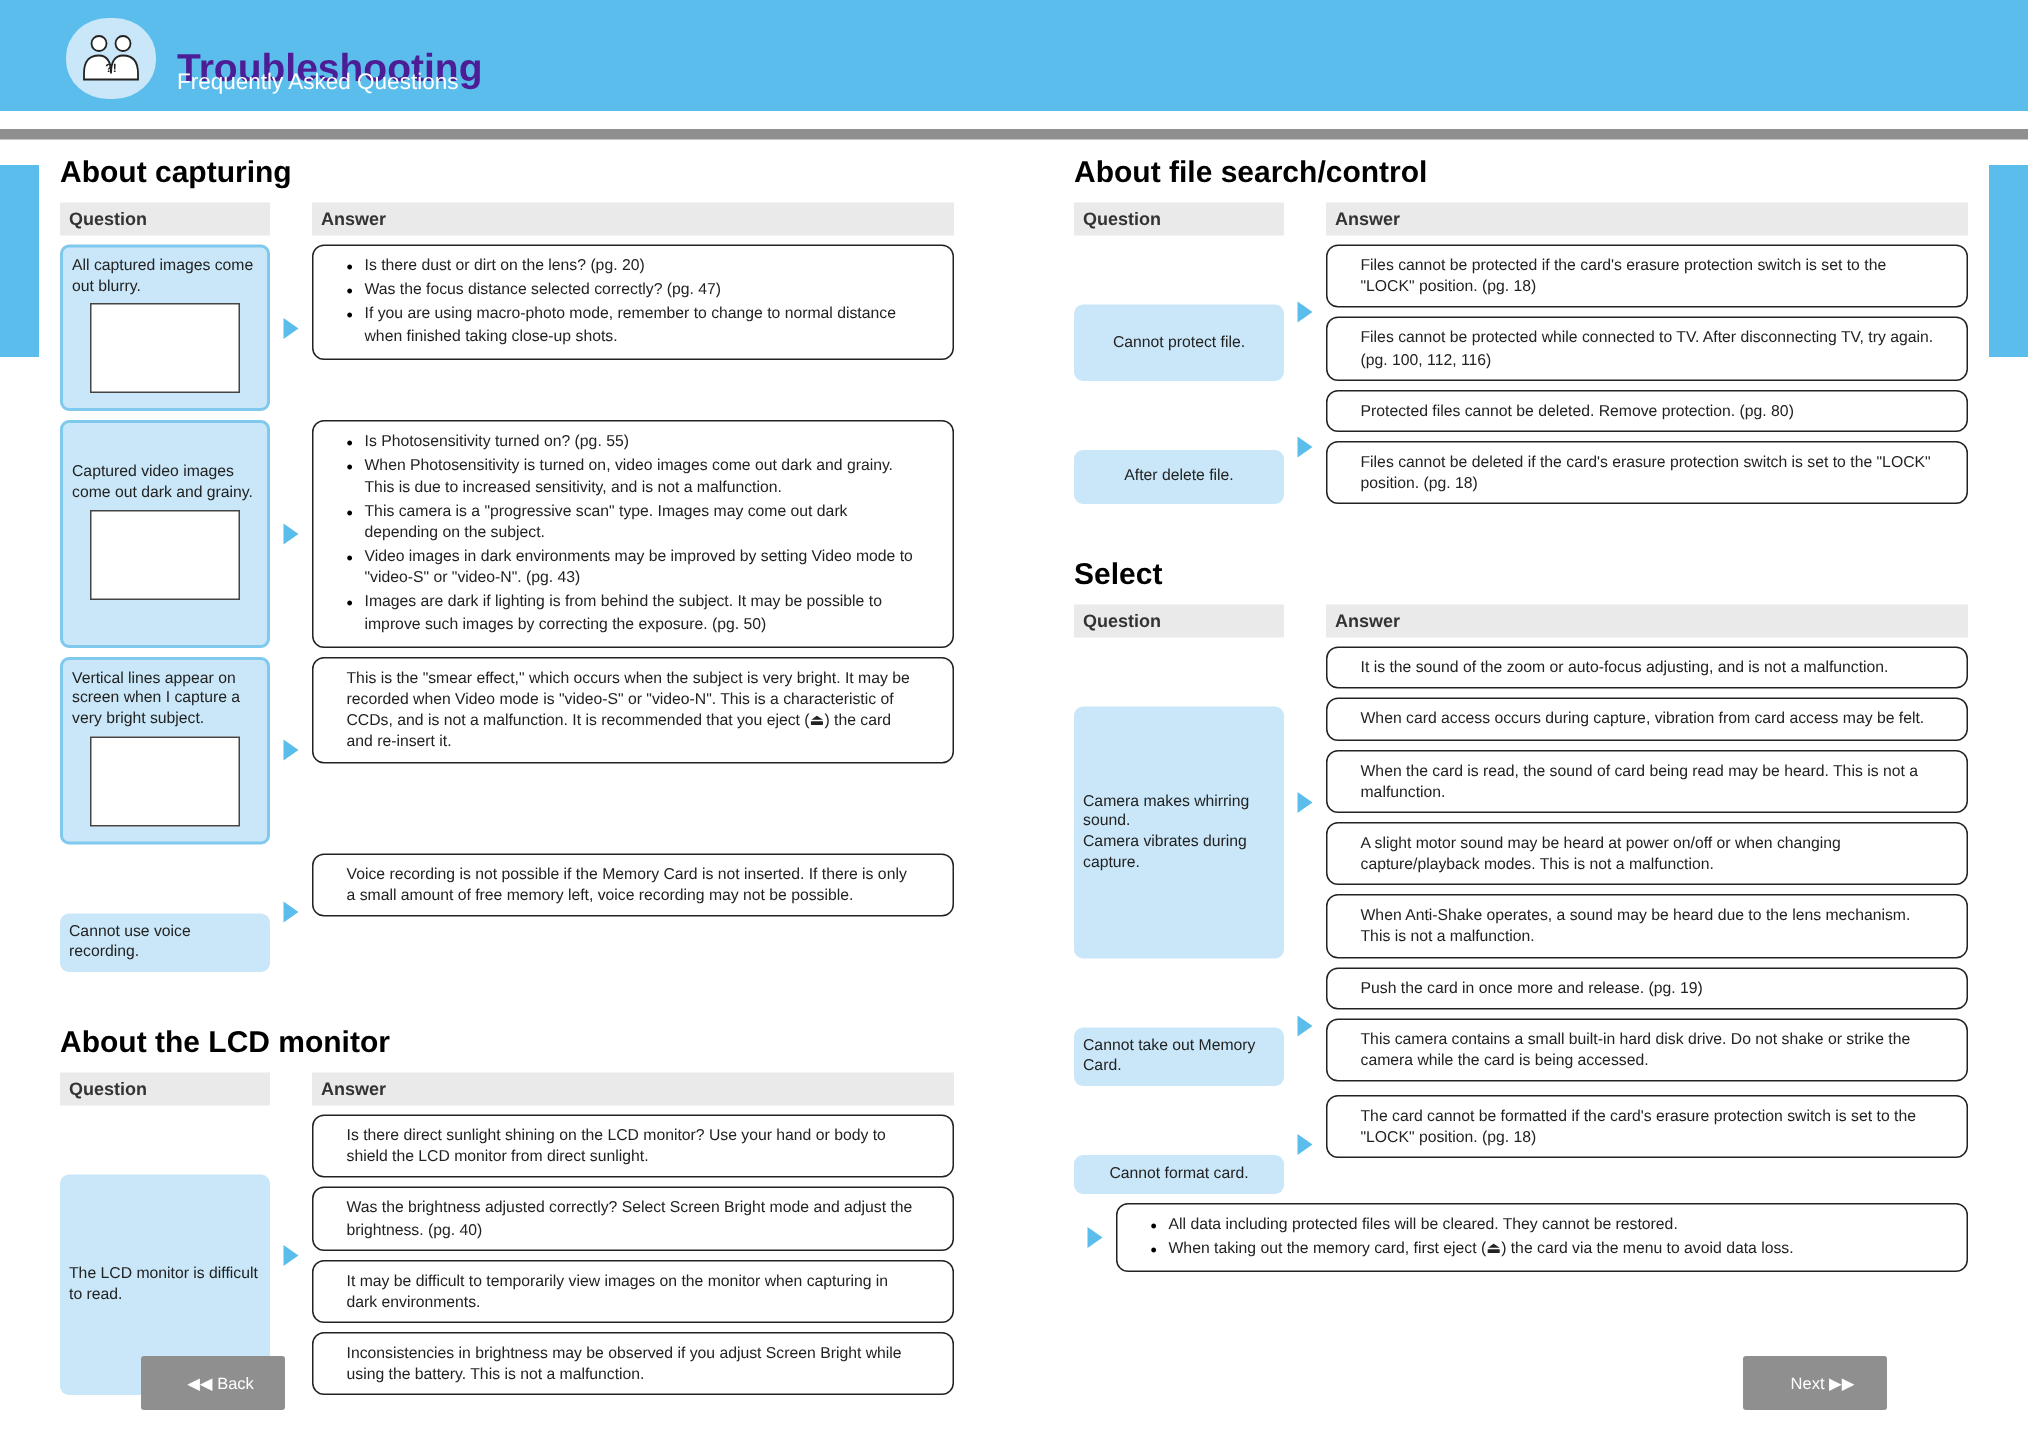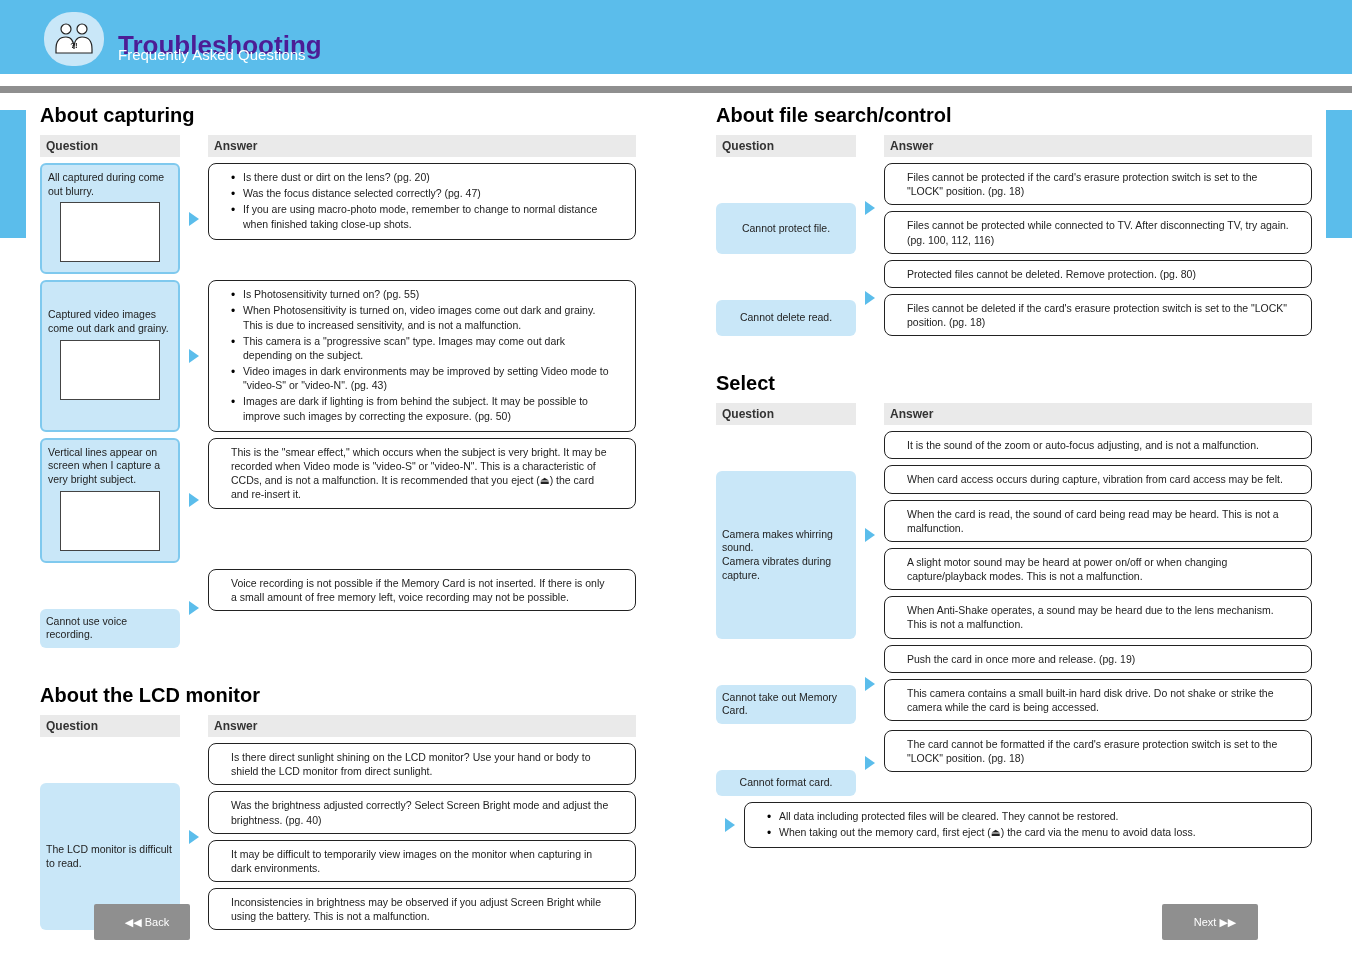--- a/index.html
+++ b/index.html
@@ -194,21 +194,21 @@
   <div class="col" id="col-left">
       <div>
         <div class="section-title">About capturing</div>
         <div class="head-row">
           <div class="q-header">Question</div>
           <div class="spacer-col"></div>
           <div class="a-header">Answer</div>
         </div>
         <div class="qa-row">
           <div class="q-cell">
-            <div>All captured during come out blurry.</div>
+            <div>All captured images come out blurry.</div>
             <div class="thumb"></div>
           </div>
           <div class="arrow-cell">
             <svg viewBox="0 0 14 18">
               <path d="M2 2 L12 9 L2 16 Z" fill="#5BBDEB"></path>
             </svg>
           </div>
           <div class="a-stack">
             <div class="a-box">
               <ul>
@@ -313,21 +313,21 @@
               <path d="M2 2 L12 9 L2 16 Z" fill="#5BBDEB"></path>
             </svg>
           </div>
           <div class="a-stack">
             <div class="a-box">Files cannot be protected if the card's erasure protection switch is set to the "LOCK" position. (pg. 18)</div>
             <div class="a-box">Files cannot be protected while connected to TV. After disconnecting TV, try again. (pg. 100, 112, 116)</div>
           </div>
         </div>
         <div class="qa-row">
           <div class="q-cell noborder">
-            <div>Cannot delete read.</div>
+            <div>After delete file.</div>
           </div>
           <div class="arrow-cell">
             <svg viewBox="0 0 14 18">
               <path d="M2 2 L12 9 L2 16 Z" fill="#5BBDEB"></path>
             </svg>
           </div>
           <div class="a-stack">
             <div class="a-box">Protected files cannot be deleted. Remove protection. (pg. 80)</div>
             <div class="a-box">Files cannot be deleted if the card's erasure protection switch is set to the "LOCK" position. (pg. 18)</div>
           </div>

